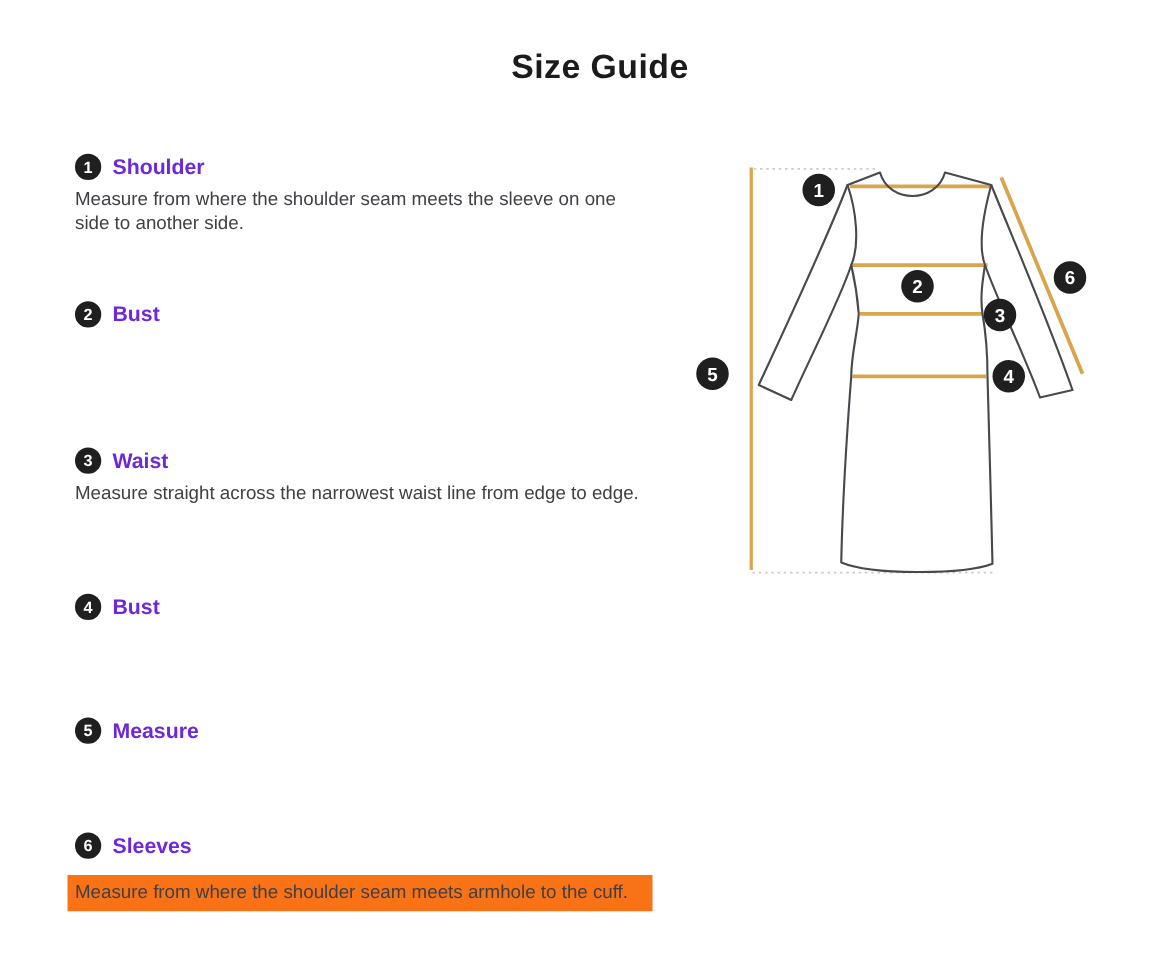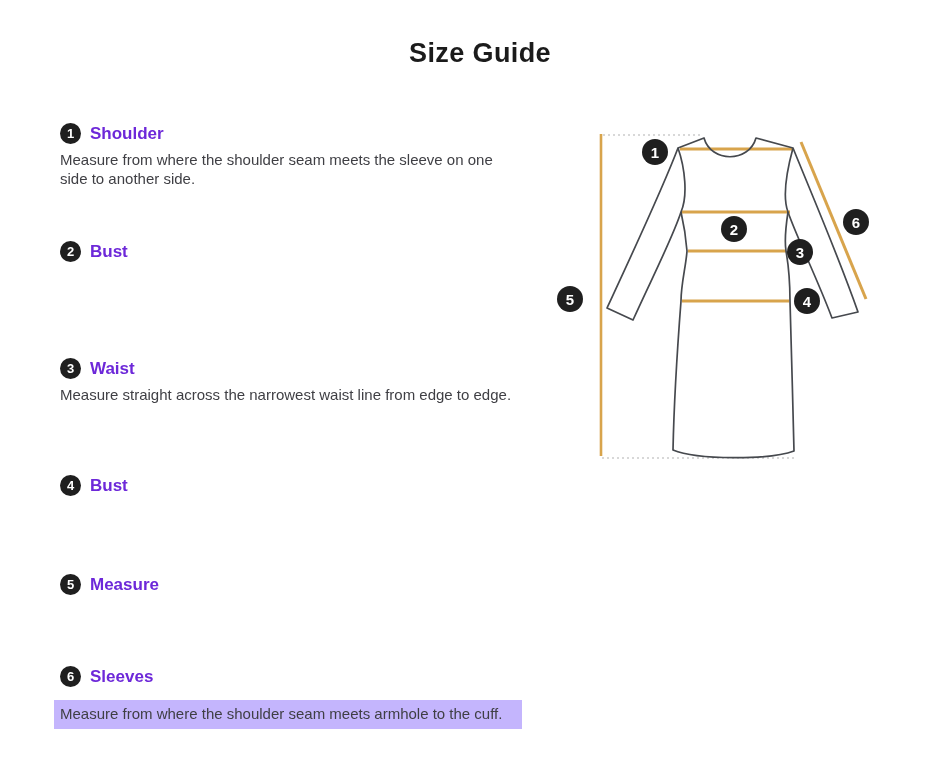--- a/index.html
+++ b/index.html
@@ -27,21 +27,21 @@
     background:#1f1f1f; color:#ffffff;
     font-size:13px; font-weight:700; line-height:21px;
     text-align:center;
   }
   .item-name { font-size:17px; font-weight:700; color:#6d28d9;text-align:right; }
   .item-desc {
     margin:6px 0 0 0;
     font-size:15px; line-height:19px; color:#3f3f44;
   }
   .item-desc.highlight {
-    background:#c4b5fd;
+    background:#f97316;
     margin-left:-6px; margin-top:13px;
     padding:4px 10px 6px 6px;
   }
 
   .diagram { position:absolute; left:548px; top:105px; }
   .marker-num {
     font-family:"Liberation Sans", sans-serif;
     font-size:15px; font-weight:700; fill:#ffffff;
     text-anchor:middle;
   }

